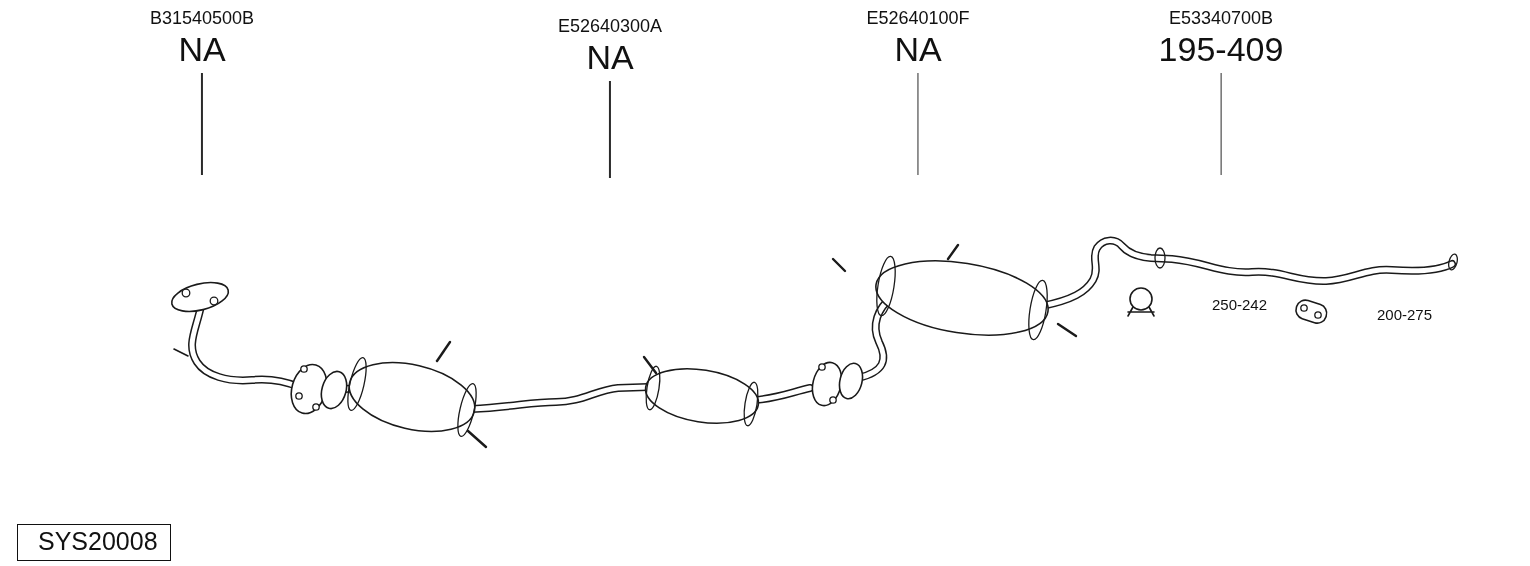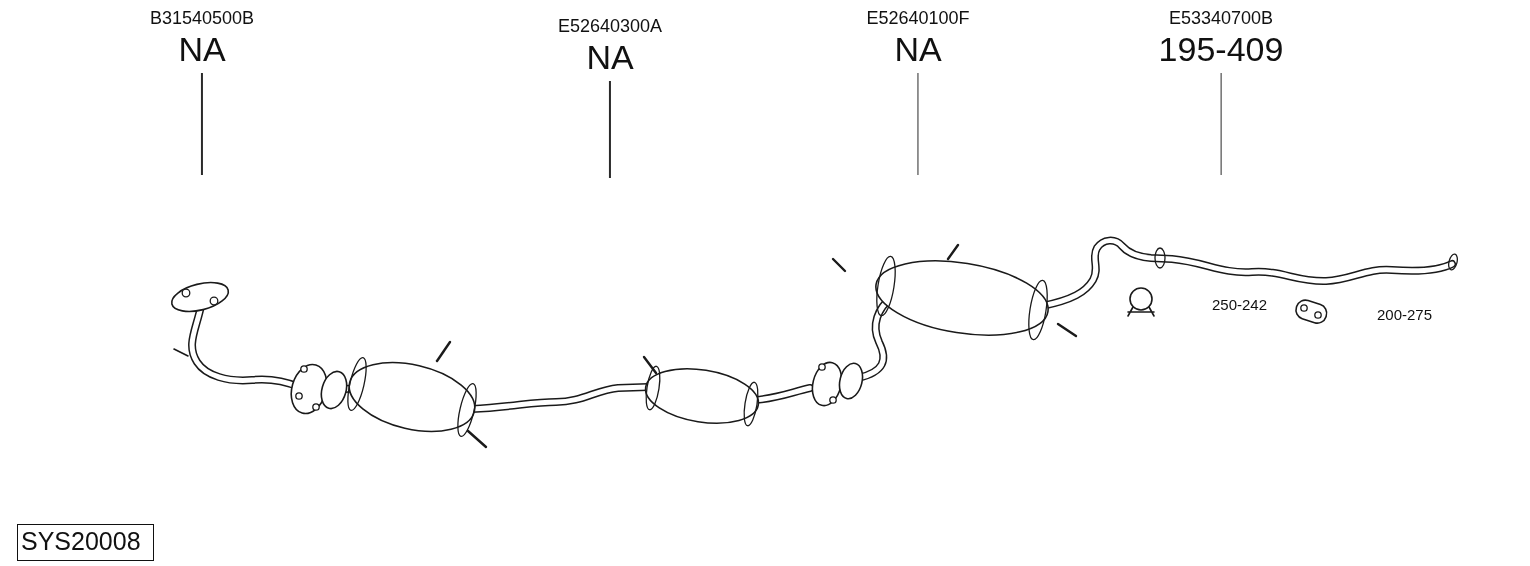--- a/index.html
+++ b/index.html
@@ -34,21 +34,21 @@
     position:absolute;
     font-size:15px;
     white-space:nowrap;
     margin-left:44px;
   }
 
   .diagram-id-box{
     position:absolute;
     left:17px;top:524px;
     border:1.5px solid #111;
-    padding:2px 12px 4px 3px;
+    padding:2px 12px 4px 20px;
     font-size:25px;
     background:#fff;
   }
 </style>
 </head>
 <body>
 
 <div class="canvas">
 
   <svg width="1530" height="566" viewBox="0 0 1530 566">

